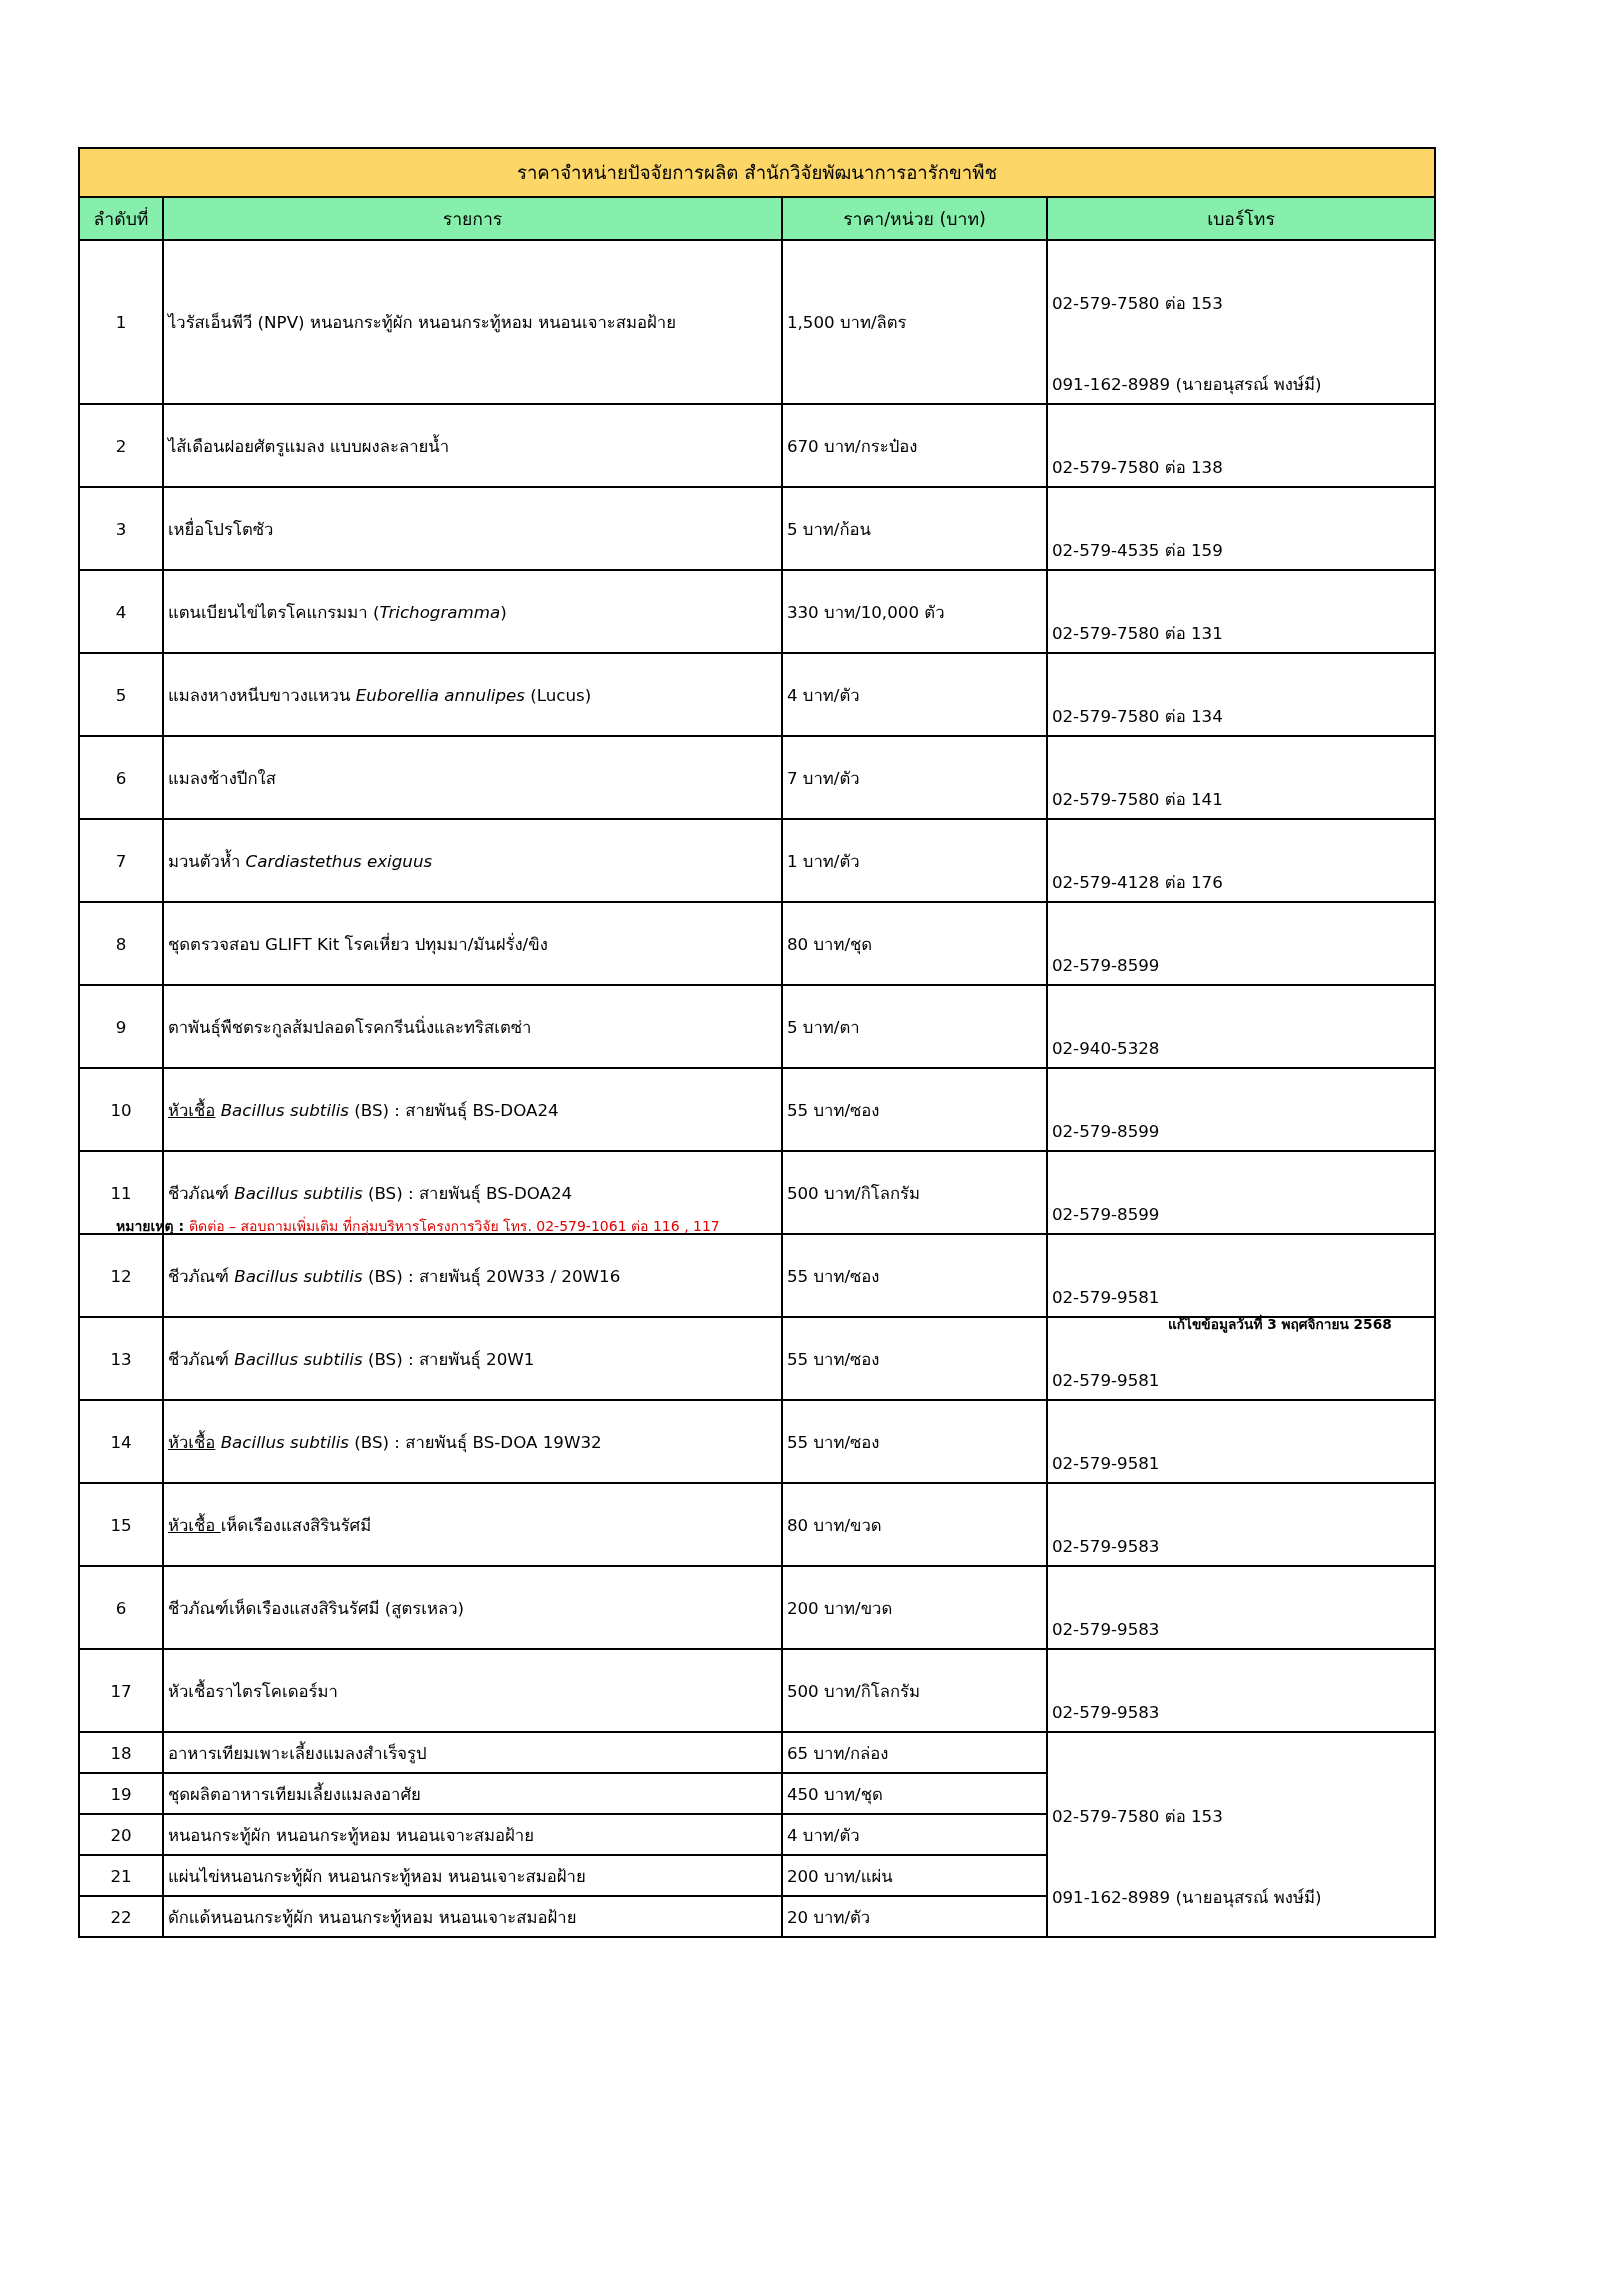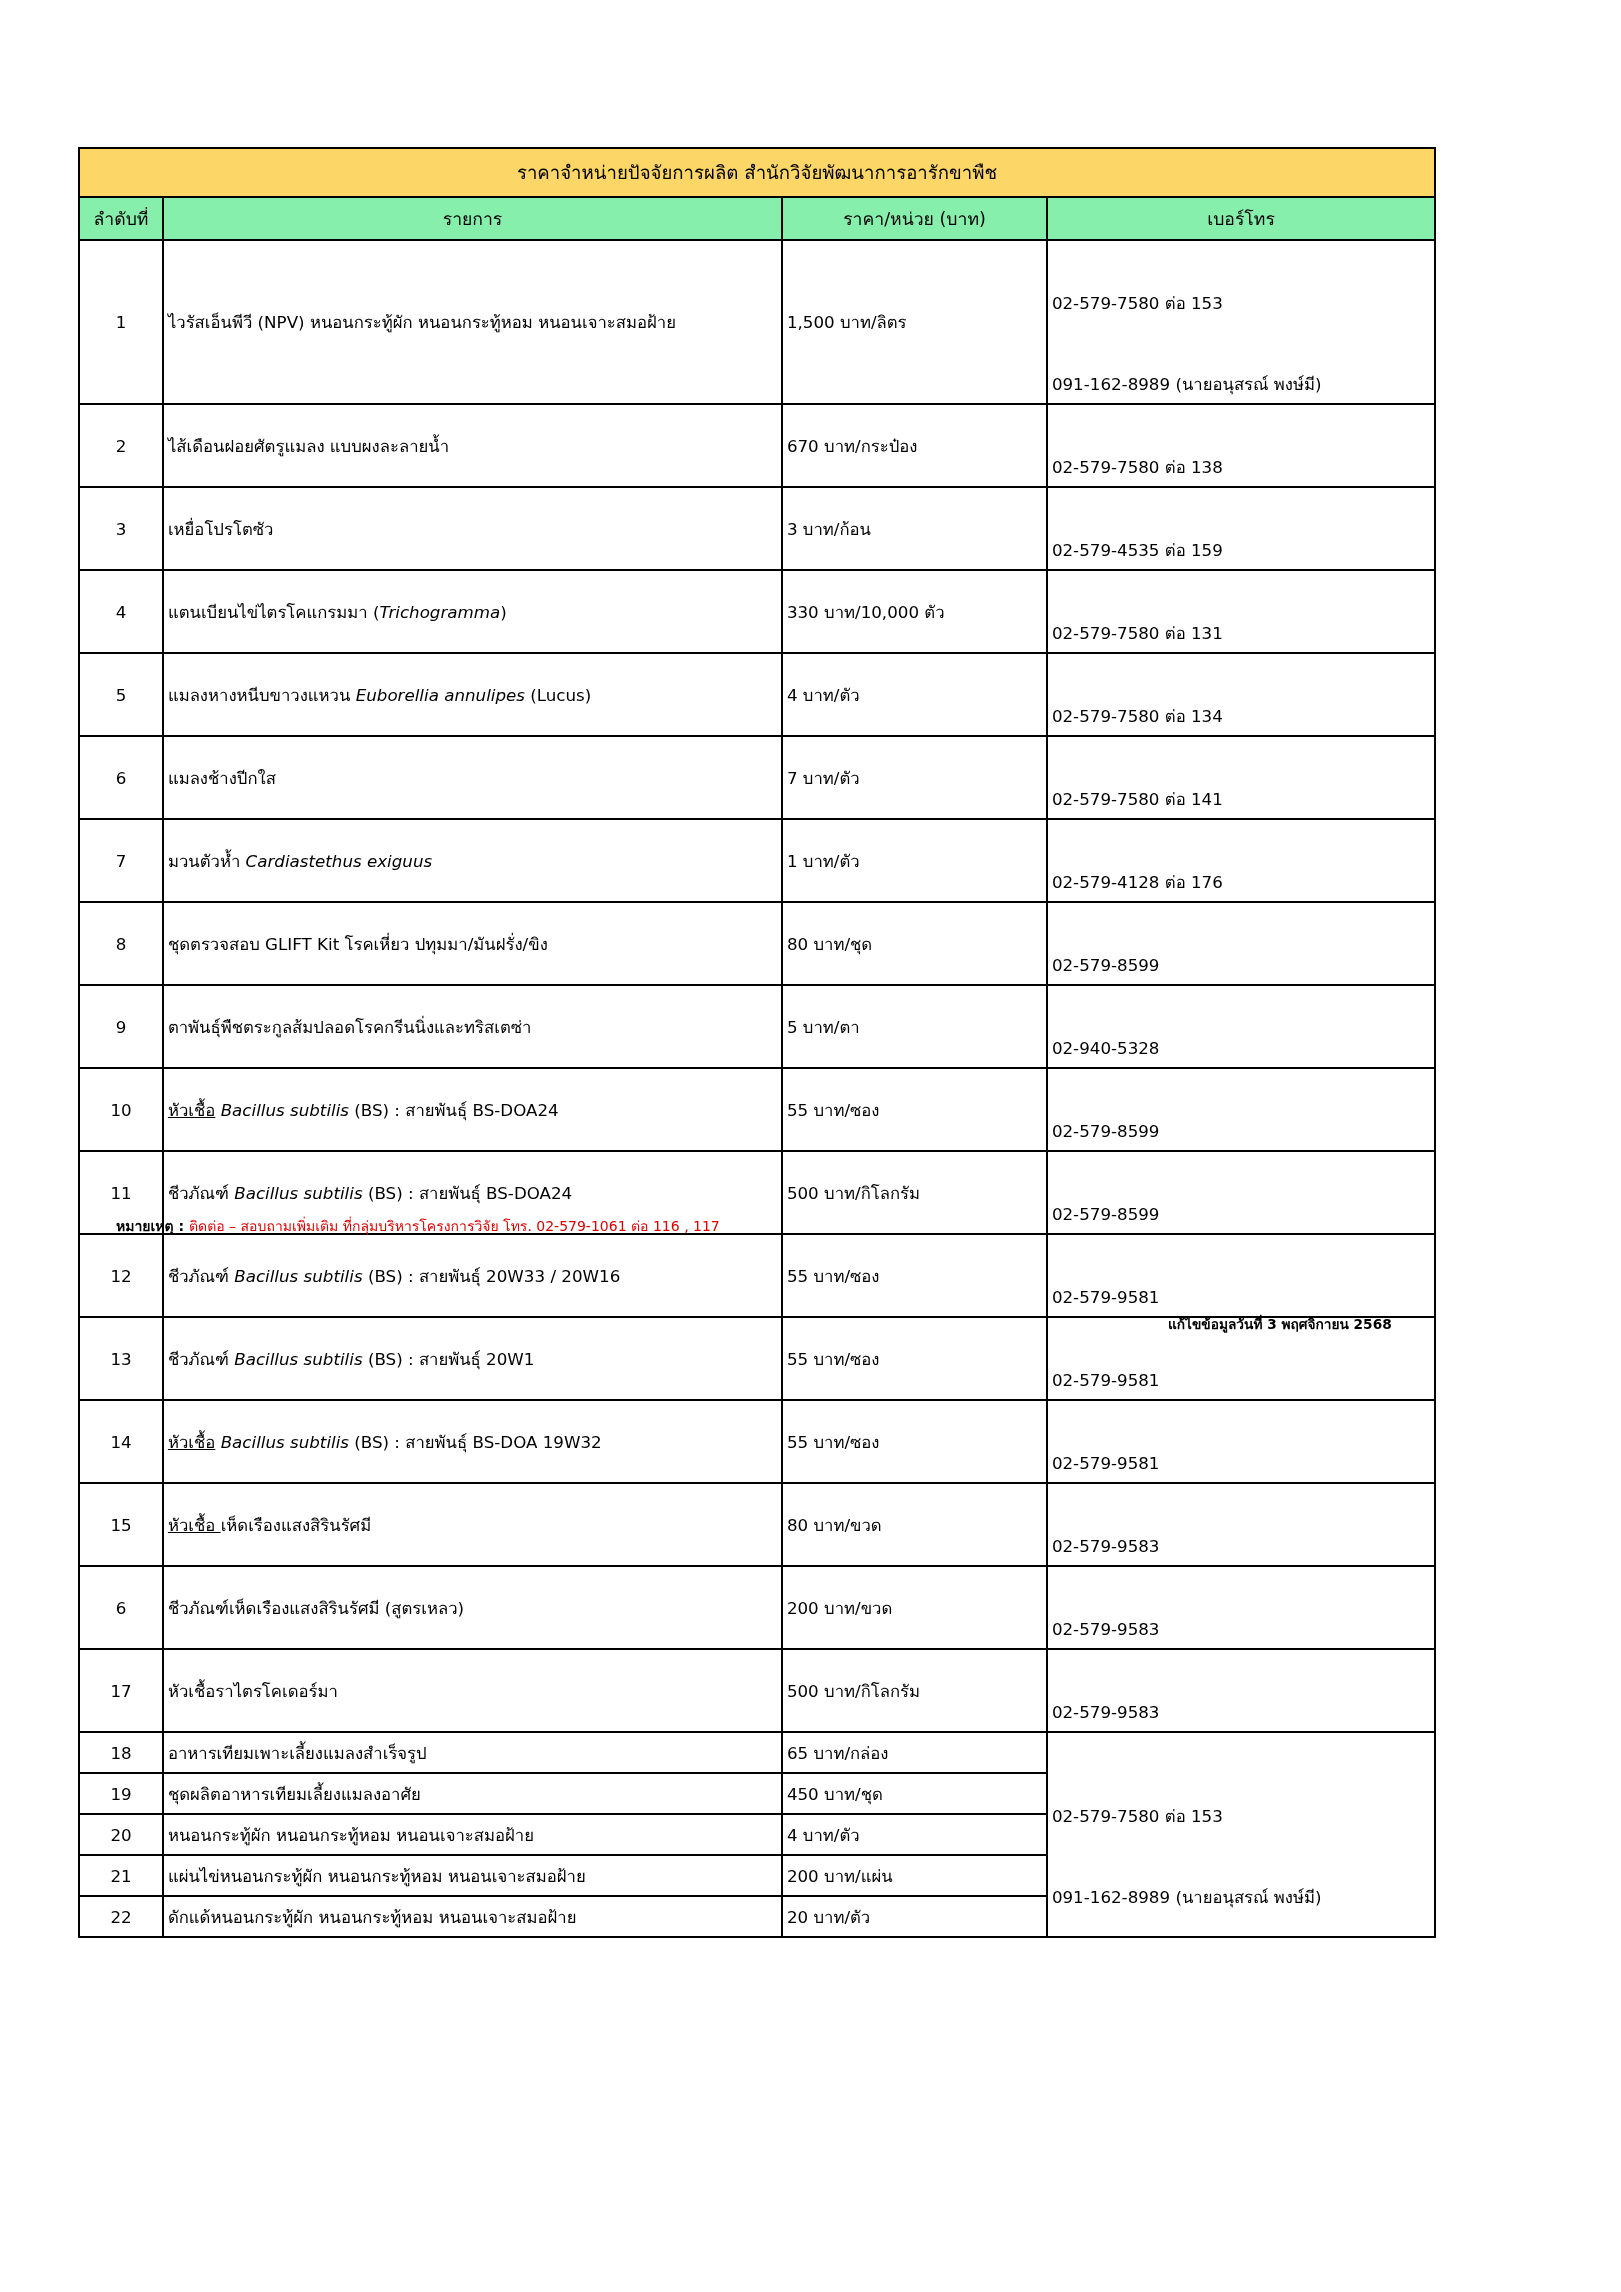--- a/index.html
+++ b/index.html
@@ -60,21 +60,21 @@
           <td class="num">2</td>
           <td><span>ไส้เดือนฝอยศัตรูแมลง แบบผงละลายน้ำ</span></td>
           <td>670 บาท/กระป๋อง</td>
           <td>
             <span class="phone-line">02-579-7580  ต่อ 138</span>
           </td>
         </tr>
         <tr>
           <td class="num">3</td>
           <td><span>เหยื่อโปรโตซัว</span></td>
-          <td>3 บาท/ก้อน</td>
+          <td>5 บาท/ก้อน</td>
           <td>
             <span class="phone-line">02-579-4535  ต่อ 159</span>
           </td>
         </tr>
         <tr>
           <td class="num">4</td>
           <td><span>แตนเบียนไข่ไตรโคแกรมมา (</span><span class="i">Trichogramma</span><span>)</span></td>
           <td>330 บาท/10,000 ตัว</td>
           <td>
             <span class="phone-line">02-579-7580  ต่อ 131</span>

